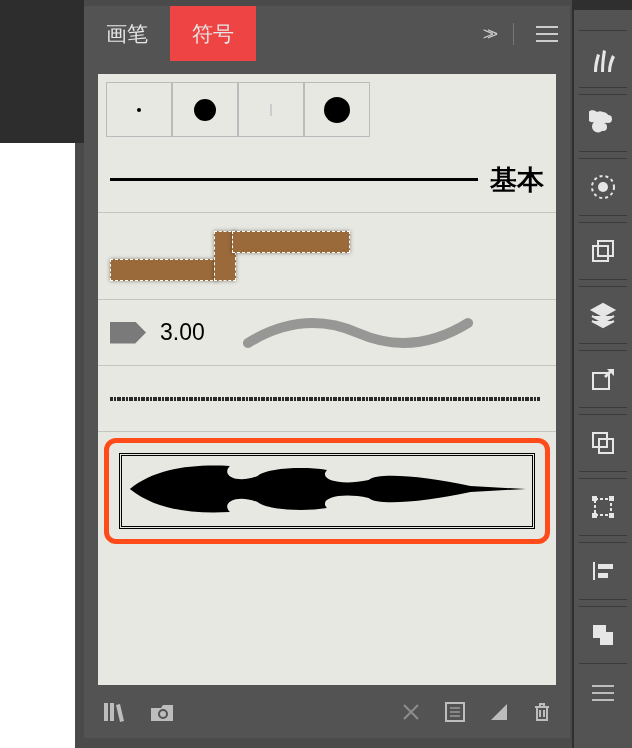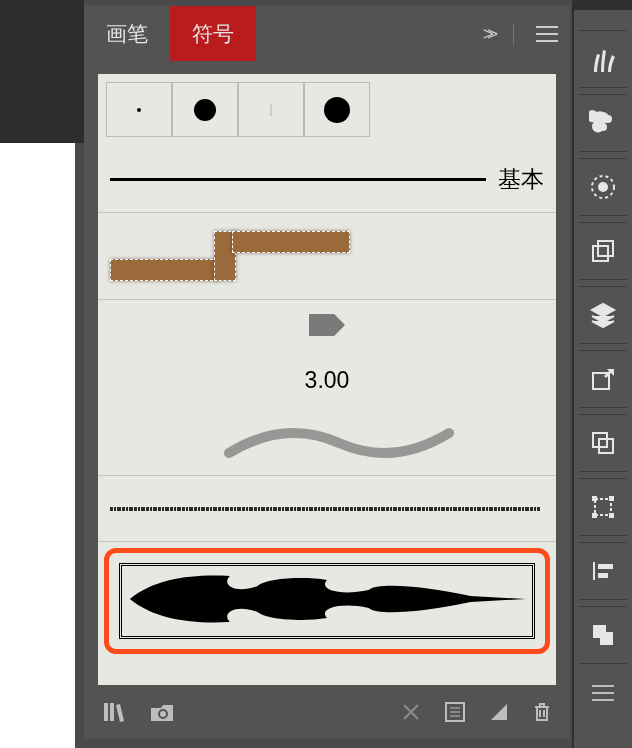--- a/index.html
+++ b/index.html
@@ -14,21 +14,21 @@
     .dark-corner { position: absolute; left: 0; top: 0; width: 84px; height: 143px; background: #2d2d2d; }
 
     .panel {
       position: absolute; left: 84px; top: 6px; width: 486px; height: 732px;
       background: #535353;
     }
     .tabs { display: flex; height: 55px; align-items: stretch; background: #535353; position: relative; }
     .tab {
       padding: 0 22px; display: flex; align-items: center;
       color: #e6e6e6; font-size: 21px; cursor: pointer;
-      background: #b91c1c;
+      background: #ef4444;
     }
     .tab.active { background: #535353; text-align: center; }
     .tab-icons { position: absolute; right: 12px; top: 0; height: 55px; display: flex; align-items: center; gap: 22px; }
     .collapse-icon { color: #ccc; font-size: 19px; letter-spacing: -7px; }
     .divider-v { width: 1px; height: 22px; background: #777; }
     .hamburger { display: flex; flex-direction: column; gap: 5px; }
     .hamburger span { width: 22px; height: 2px; background: #ccc; display: block; }
 
     .brush-area {
       position: absolute; left: 14px; top: 68px; right: 14px; bottom: 53px;
@@ -37,32 +37,32 @@
 
     .dot-row { display: flex; padding: 8px 0 0 8px; gap: 0; }
     .dot-cell { width: 66px; height: 55px; border: 1px solid #bbb; display: flex; align-items: center; justify-content: center; background: #e8e8e2; }
     .dot1 { width: 4px; height: 4px; border-radius: 50%; background: #000; }
     .dot2 { width: 22px; height: 22px; border-radius: 50%; background: #000; }
     .dot3 { width: 2px; height: 12px; background: #ccc; }
     .dot4 { width: 26px; height: 26px; border-radius: 50%; background: #000; }
 
     .brush-row { border-bottom: 1px solid #c5c5be; padding: 14px 12px; min-height: 66px; display: flex; align-items: center; position: relative; }
     .basic-line { flex: 1; height: 3px; background: #000; }
-    .basic-label { font-size: 23px; color: #000; padding-left: 12px; }
+    .basic-label { font-size: 27px; color: #000; padding-left: 12px; font-weight: bold; }
 
     .rope-row { padding: 18px 12px; }
     .rope {
       width: 240px; height: 50px; position: relative;
     }
     .rope-seg { position: absolute; height: 22px; background: #9a6a3a; border: 1px dashed #fff; box-shadow: 0 0 0 3px #9a6a3a inset, 0 0 4px rgba(0,0,0,.4); }
     .rope .s1 { left: 0; top: 28px; width: 108px; }
     .rope .s2 { left: 104px; top: 0; width: 22px; height: 50px; }
     .rope .s3 { left: 122px; top: 0; width: 118px; }
 
-    .cal-row { gap: 31px; flex-direction: column; }
+    .cal-row { gap: 14px; }
     .cal-tip { width: 36px; height: 22px; background: #7a7a7a; clip-path: polygon(0 0, 70% 0, 100% 50%, 70% 100%, 0 100%); border: 0; }
     .cal-val { font-size: 23px; color: #000; }
     .wave { margin-left: 24px; }
 
     .highlighted {
       margin: 6px 6px 0 6px; border: 5px solid #ff4a1a; border-radius: 12px; padding: 10px;
     }
     .sel-frame { border: 3px double #000; padding: 6px; background: #e8e8e2; }
     .ink-shape { width: 100%; height: 54px; }
 

